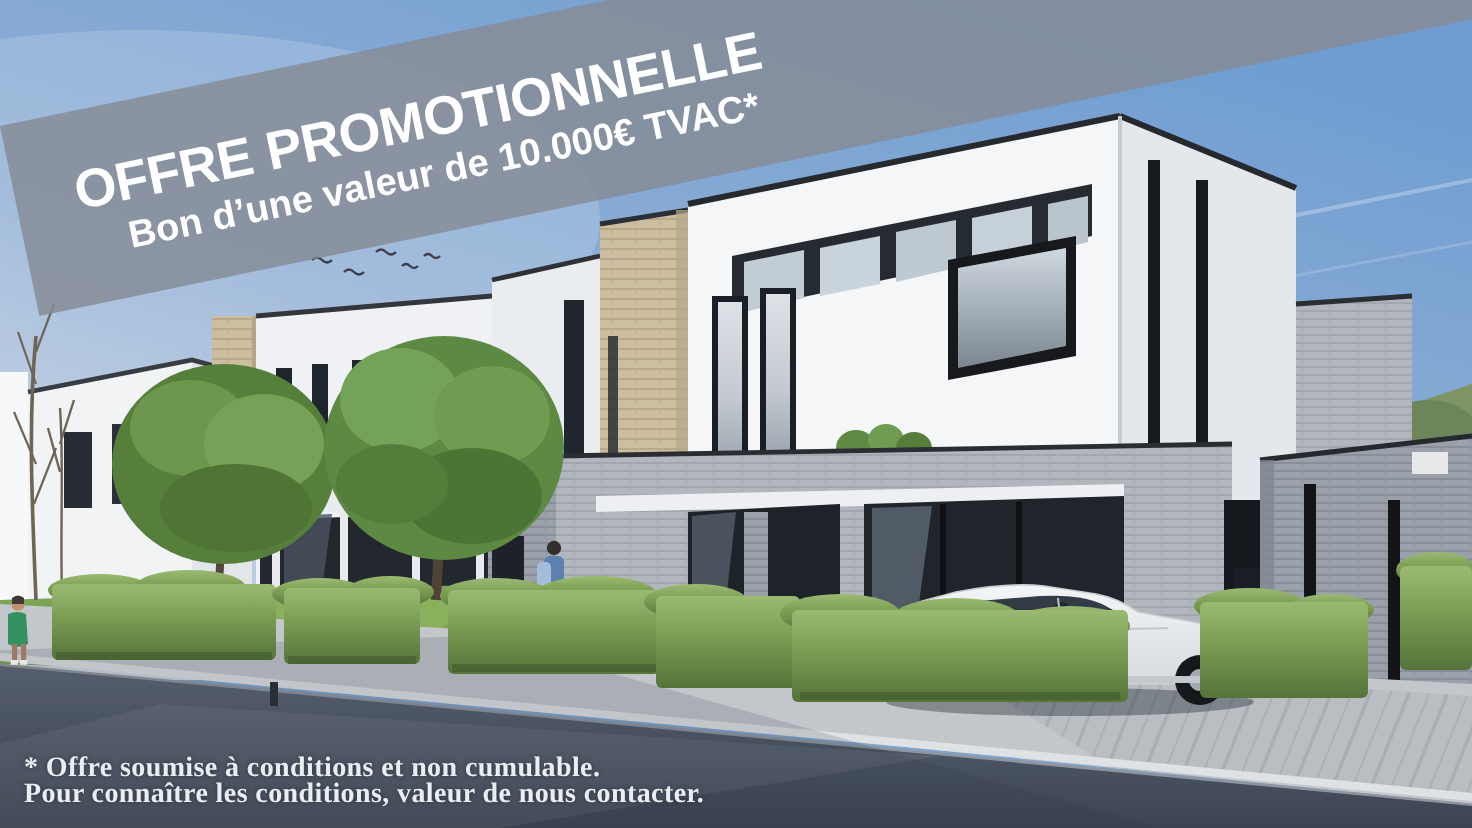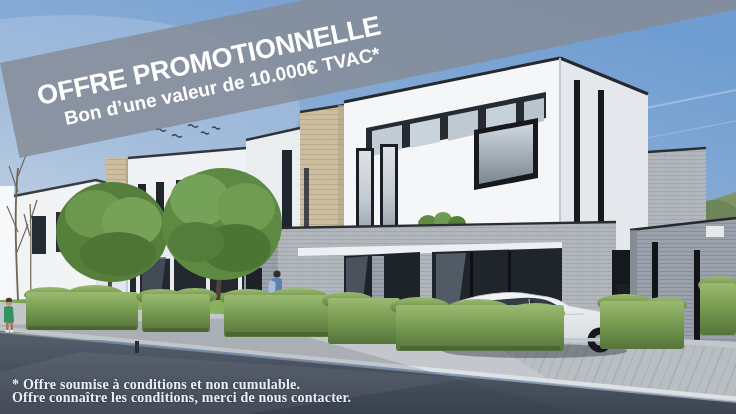--- a/index.html
+++ b/index.html
@@ -338,16 +338,16 @@
     </g>
   </svg>
 
   <div class="banner">
     <div class="banner-title">OFFRE PROMOTIONNELLE</div>
     <div class="banner-subtitle">Bon d’une valeur de 10.000€ TVAC*</div>
   </div>
 
   <div class="footnote">
     <div>* Offre soumise à conditions et non cumulable.</div>
-    <div>Offre connaître les conditions, merci de nous contacter.</div>
+    <div>Pour connaître les conditions, valeur de nous contacter.</div>
   </div>
 
 </div>
 
 </body></html>

